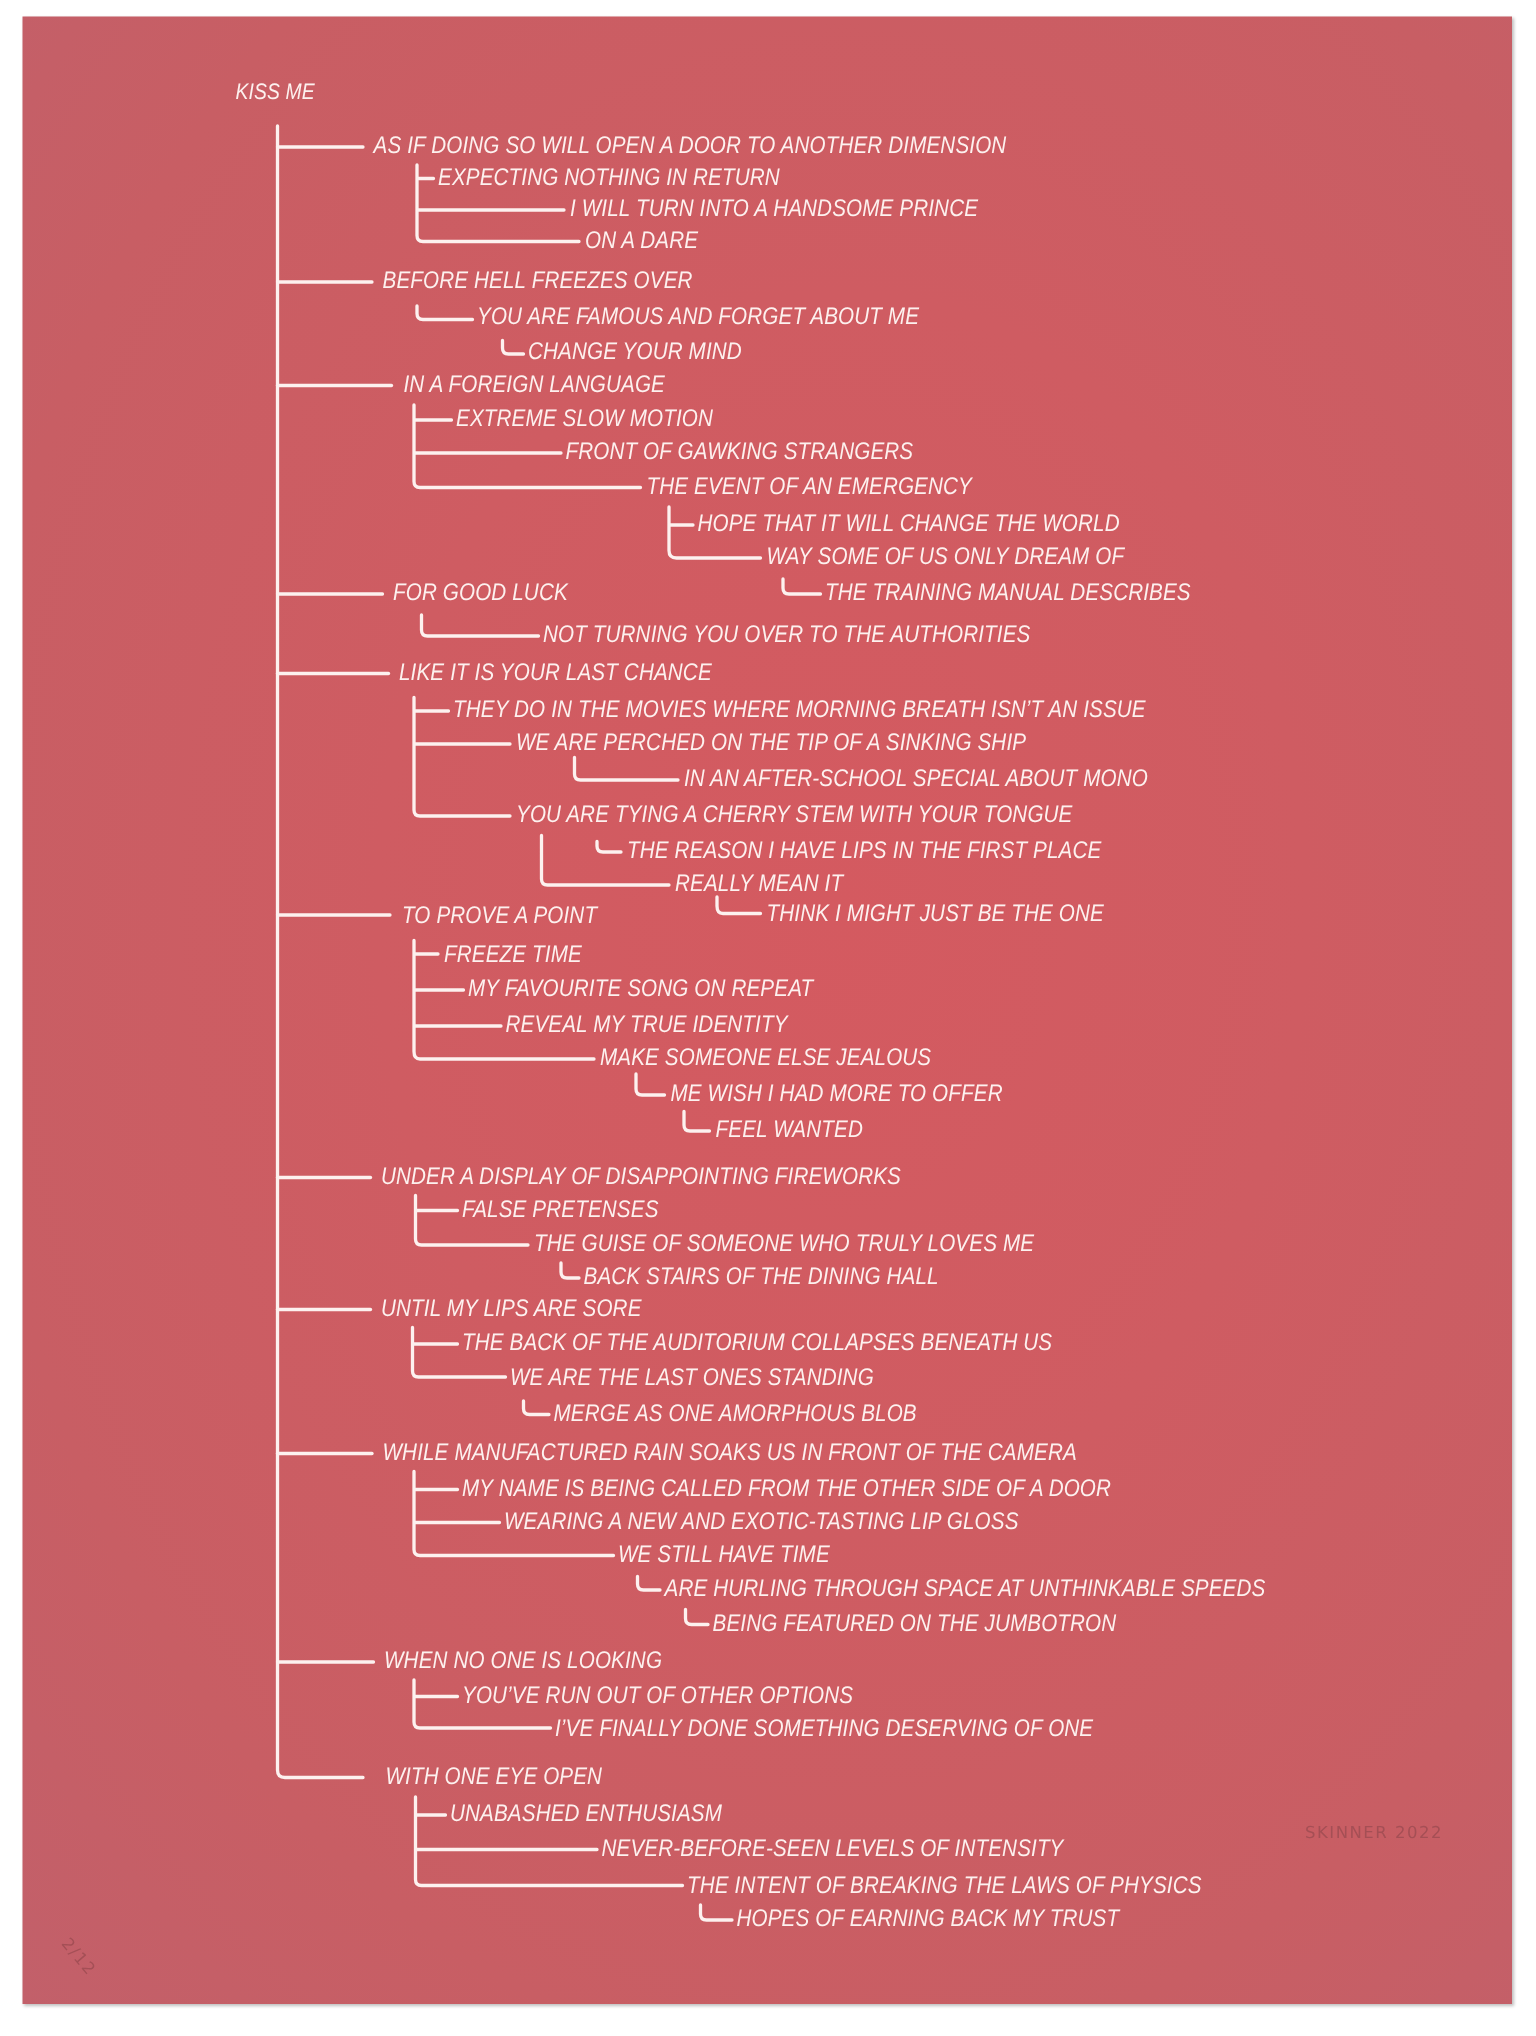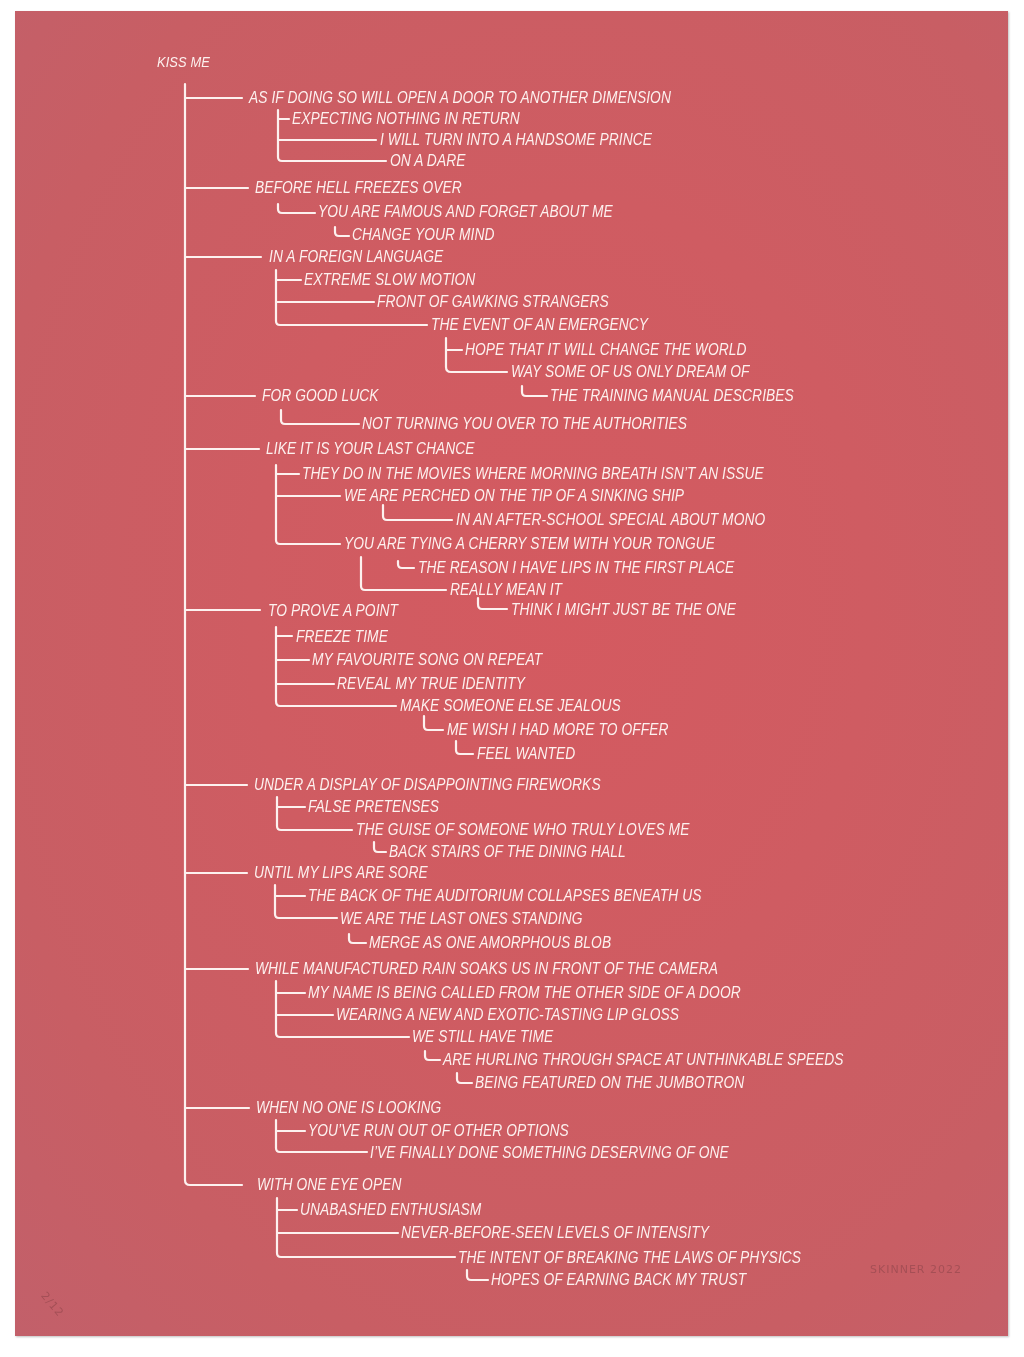--- a/index.html
+++ b/index.html
@@ -20,21 +20,21 @@
     font-size: 16px; line-height: 18px; white-space: nowrap;
     transform: scaleX(0.86); transform-origin: left center;
     letter-spacing: 0.1px;
   }
   .title { font-weight: normal; font-size: 15px; }
   .sig {
     position: absolute; color: #9a4a50; font-family: "DejaVu Sans", sans-serif;
     font-size: 11px; opacity: 0.75; letter-spacing: 1px;
   }
   #edition { left: 38px; top: 1298px; transform: rotate(50deg); font-size: 11px; }
-  #signature { left: 870px; top: 1263px; }
+  #signature { left: 870px; top: 1215px; }
 </style>
 </head>
 <body>
 
 <div id="print"></div>
 
 <svg id="lines" xmlns="http://www.w3.org/2000/svg" width="1024" height="1357">
   <g id="connector-group" fill="none" stroke="#fdf1ef" stroke-width="2.2" stroke-linecap="round" stroke-linejoin="round">
       <path d="M185 84 V1180 Q185 1185 190 1185 H242"></path>
       <path d="M185 98 H242"></path>

